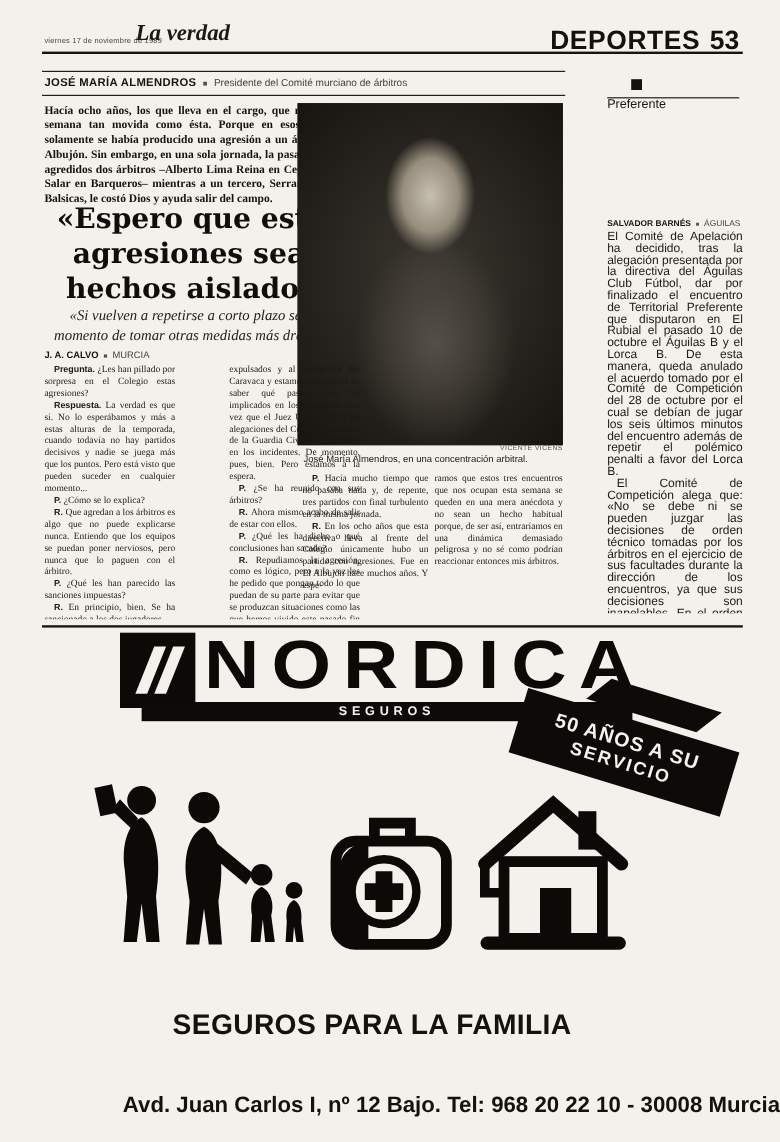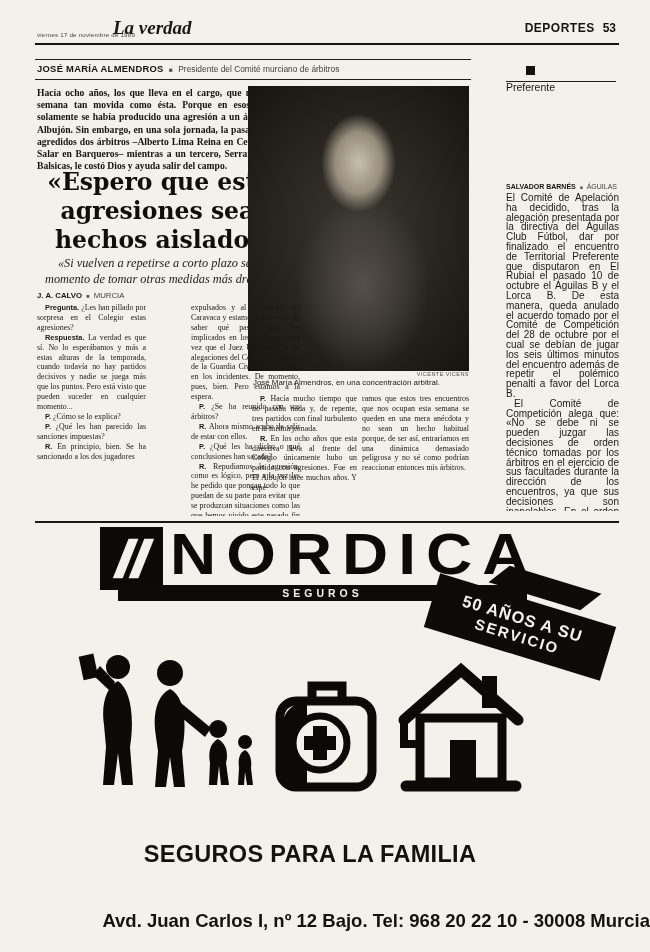--- a/index.html
+++ b/index.html
@@ -2,21 +2,21 @@
 <html><head>
 <meta charset="utf-8">
 <style>
   html,body{margin:0;padding:0;}
   body{width:650px;height:952px;background:#e8e6e1;font-family:"Liberation Sans","DejaVu Sans",sans-serif;}
   #page{position:relative;width:650px;height:952px;background:#f3f1eb;color:#16140f;overflow:hidden;}
 
   
   .hdr-date{position:absolute;left:37px;top:31px;font-size:6.2px;color:#4a453d;letter-spacing:.2px;}
   .hdr-masthead{position:absolute;left:113px;top:17px;font-family:"Liberation Serif","DejaVu Serif",serif;font-style:italic;font-weight:700;font-size:19px;color:#1b1812;}
-  .hdr-section{position:absolute;right:34px;top:21px;font-size:12px;color:#14120d;display:flex;gap:8px;align-items:flex-end;}
+  .hdr-section{position:absolute;right:34px;top:21px;font-size:22px;color:#14120d;display:flex;gap:8px;align-items:flex-end;}
   .hdr-section .sec{font-weight:700;letter-spacing:.5px;}
   .hdr-section .num{font-weight:900;}
   .hdr-rule{position:absolute;left:35px;right:31px;top:43px;height:2px;background:#17150f;}
 
   
   .kicker-rule-a{position:absolute;left:35px;width:436px;top:59px;height:1px;background:#211e17;}
   .kicker{position:absolute;left:37px;top:63px;width:436px;font-size:8.4px;white-space:nowrap;}
   .kicker .kname{font-weight:800;font-size:9.4px;letter-spacing:.3px;}
   .kicker .ksep{font-size:6.5px;color:#55504a;margin:0 3px;}
   .kicker .krole{color:#46423a;}
@@ -114,20 +114,21 @@
 
   <div class="byline">
     <span class="bn">J. A. CALVO</span>
     <span class="bsep">■</span>
     <span class="bp">MURCIA</span>
   </div>
   <div class="qa col1">
       <p><b>Pregunta. </b>¿Les han pillado por sorpresa en el Colegio estas agresiones?</p>
       <p><b>Respuesta. </b>La verdad es que sí. No lo esperábamos y más a estas alturas de la temporada, cuando todavía no hay partidos decisivos y nadie se juega más que los puntos. Pero está visto que pueden suceder en cualquier momento...</p>
       <p><b>P. </b>¿Cómo se lo explica?</p>
+      <p><b>R. </b>Que agredan a los árbitros es algo que no puede explicarse nunca. Entiendo que los equipos se puedan poner nerviosos, pero nunca que lo paguen con el árbitro.</p>
       <p><b>P. </b>¿Qué les han parecido las sanciones impuestas?</p>
       <p><b>R. </b>En principio, bien. Se ha sancionado a los dos jugadores</p>
     </div>
   <div class="qa col2">
       <p class="cont">expulsados y al entrenador del Caravaca y estamos a la espera de saber qué pasará con los implicados en los incidentes una vez que el Juez Único reciba las alegaciones del Ceutí y el informe de la Guardia Civil que intervino en los incidentes. De momento, pues, bien. Pero estamos a la espera.</p>
       <p><b>P. </b>¿Se ha reunido con sus árbitros?</p>
       <p><b>R. </b>Ahora mismo acabo de salir de estar con ellos.</p>
       <p><b>P. </b>¿Qué les ha dicho o qué conclusiones han sacado?</p>
       <p><b>R. </b>Repudiamos la agresión, como es lógico, pero a la vez les he pedido que pongan todo lo que puedan de su parte para evitar que se produzcan situaciones como las que hemos vivido este pasado fin de semana.</p>
     </div>

